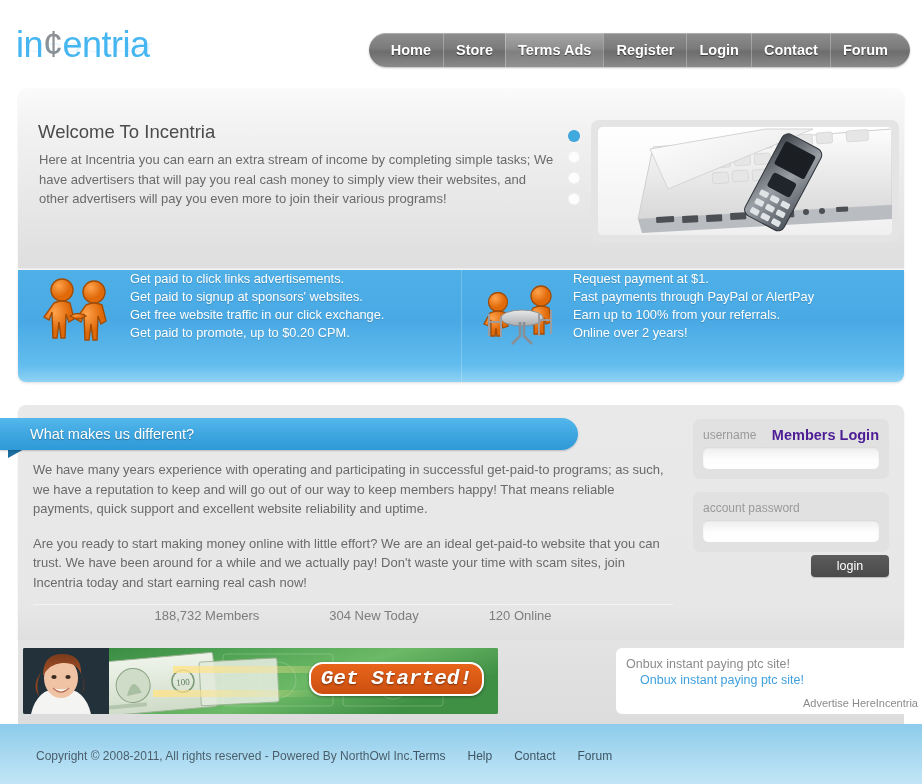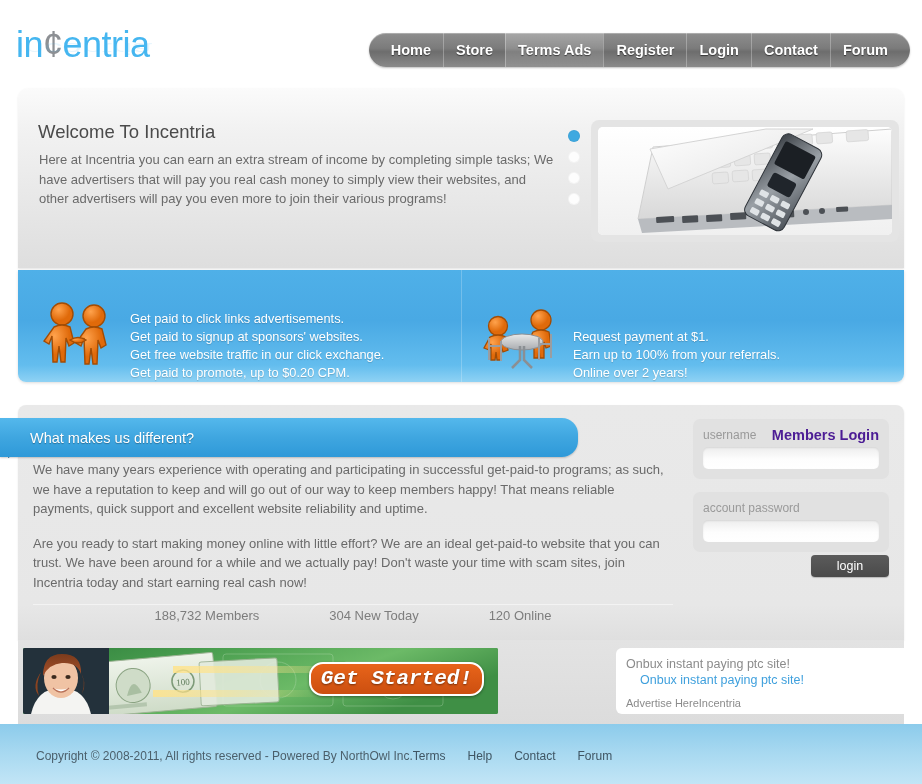--- a/index.html
+++ b/index.html
@@ -78,41 +78,41 @@
 
   
   .features {
     position: absolute; left: 18px; top: 270px; width: 886px; height: 112px;
     background: linear-gradient(to bottom, #4fb0e8 0%, #49a9e4 45%, #63bdee 85%, #8fd2f4 100%);
     border-radius: 0 0 8px 8px;
     display: flex;
     box-shadow: 0 1px 3px rgba(0,0,0,.14);
     overflow: hidden;
   }
-  .feature-col { flex: 1; display: flex; align-items: flex-end; padding-left: 18px; position: relative; }
+  .feature-col { flex: 1; display: flex; align-items: flex-start; padding-left: 18px; position: relative; }
   .feature-col + .feature-col::before {
     content: ''; position: absolute; left: 0; top: 0; bottom: 0; width: 1px;
     background: rgba(255,255,255,.22);
   }
   .feature-icon { width: 86px; height: 88px; flex: 0 0 86px; position: relative; }
   .feature-lines { margin-left: 8px; }
   .feature-lines li {
     list-style: none; color: #ffffff; font-size: 12.8px; line-height: 18px;
     text-shadow: 0 1px 1px rgba(0,0,0,.18);
   }
 
   
   .ribbon-wrap { position: absolute; left: 0; top: 418px; width: 580px; height: 32px; z-index: 5; }
   .ribbon-tail {
     position: absolute; left: 8px; top: 26px; width: 14px; height: 14px;
     background: #1b6da0;
     clip-path: polygon(0 0, 100% 0, 100% 45%, 0 100%);
   }
   .ribbon {
-    position: absolute; left: 0; top: 0; width: 578px; height: 39px;
+    position: absolute; left: 0; top: 0; width: 578px; height: 32px;
     background: linear-gradient(to bottom, #54b8ec 0%, #3fa6e0 50%, #2e99d8 100%);
     border-radius: 0 16px 16px 0;
     display: flex; align-items: center; padding-left: 30px;
     box-shadow: 0 1px 2px rgba(0,0,0,.20);
   }
   .ribbon span {
     color: #fff; font-size: 14.5px; text-shadow: 0 1px 1px rgba(0,0,0,.30);
   }
 
   .content {
@@ -190,21 +190,21 @@
     position: absolute; left: 598px; top: 8px; width: 312px; height: 66px;
     background: #fff; border-radius: 6px; padding: 8px 10px 6px;
   }
   .text-ad-title { font-size: 12.5px; color: #8b8b8b; line-height: 16px; }
   .text-ad-link {
     font-size: 12.5px; color: #3fa0dd; margin-left: 14px; line-height: 16px;
     cursor: pointer; display: block;
   }
   .text-ad-foot {
     position: absolute; left: 10px; right: 10px; bottom: 5px;
-    display: flex; justify-content: flex-start;
+    display: flex; justify-content: flex-end;
     font-size: 11px; color: #8b8b8b;
   }
 
   
   .footer {
     position: absolute; left: 0; top: 724px; width: 922px; height: 60px;
     background: linear-gradient(to bottom, #8ccbeb 0%, #a6d8f0 45%, #c2e5f6 100%);
   }
   .footer-inner {
     position: absolute; left: 36px; right: 30px; top: 25px;
@@ -382,20 +382,21 @@
           <path d="M41 52 l0 14 -8 8 M45 52 l0 14 8 8" stroke="#8b8f93" stroke-width="2.5" fill="none"></path>
 
           <g stroke="#9a9da1" stroke-width="2" fill="none">
             <path d="M10 44 l0 22 M22 47 l0 20 M9 52 l14 0"></path>
             <path d="M72 40 l0 24 M60 44 l0 22 M60 50 l13 0"></path>
           </g>
         </svg>
       </div>
       <ul class="feature-lines">
         <li>Request payment at $1.</li>
+        <li>Fast payments through PayPal or AlertPay</li>
         <li>Earn up to 100% from your referrals.</li>
         <li>Online over 2 years!</li>
       </ul>
     </div>
   </section>
 
   <section class="content">
     <div class="about">
       <p>We have many years experience with operating and participating in successful get-paid-to programs; as such, we have a reputation to keep and will go out of our way to keep members happy! That means reliable payments, quick support and excellent website reliability and uptime.</p>
       <p>Are you ready to start making money online with little effort? We are an ideal get-paid-to website that you can trust. We have been around for a while and we actually pay! Don't waste your time with scam sites, join Incentria today and start earning real cash now!</p>

